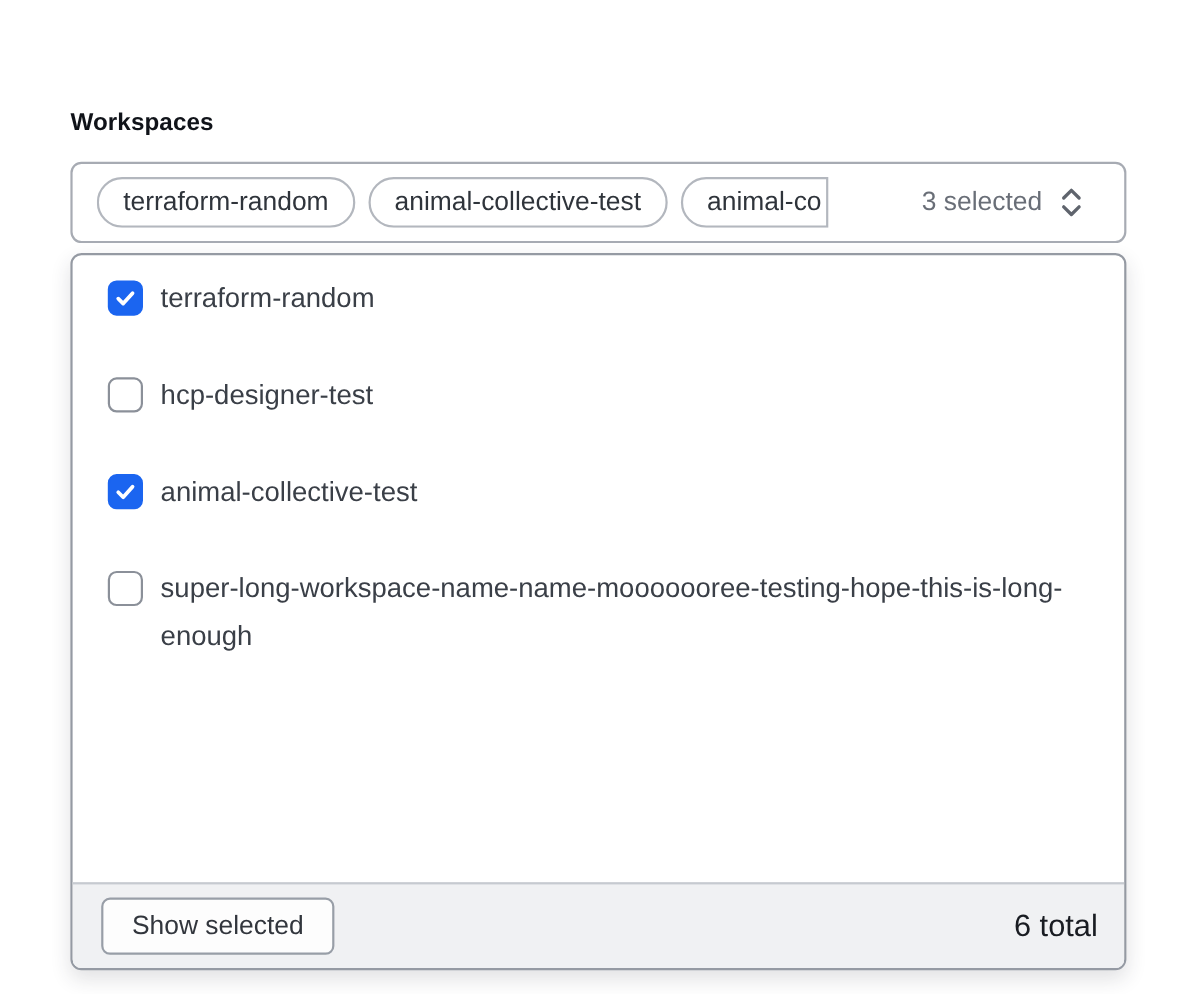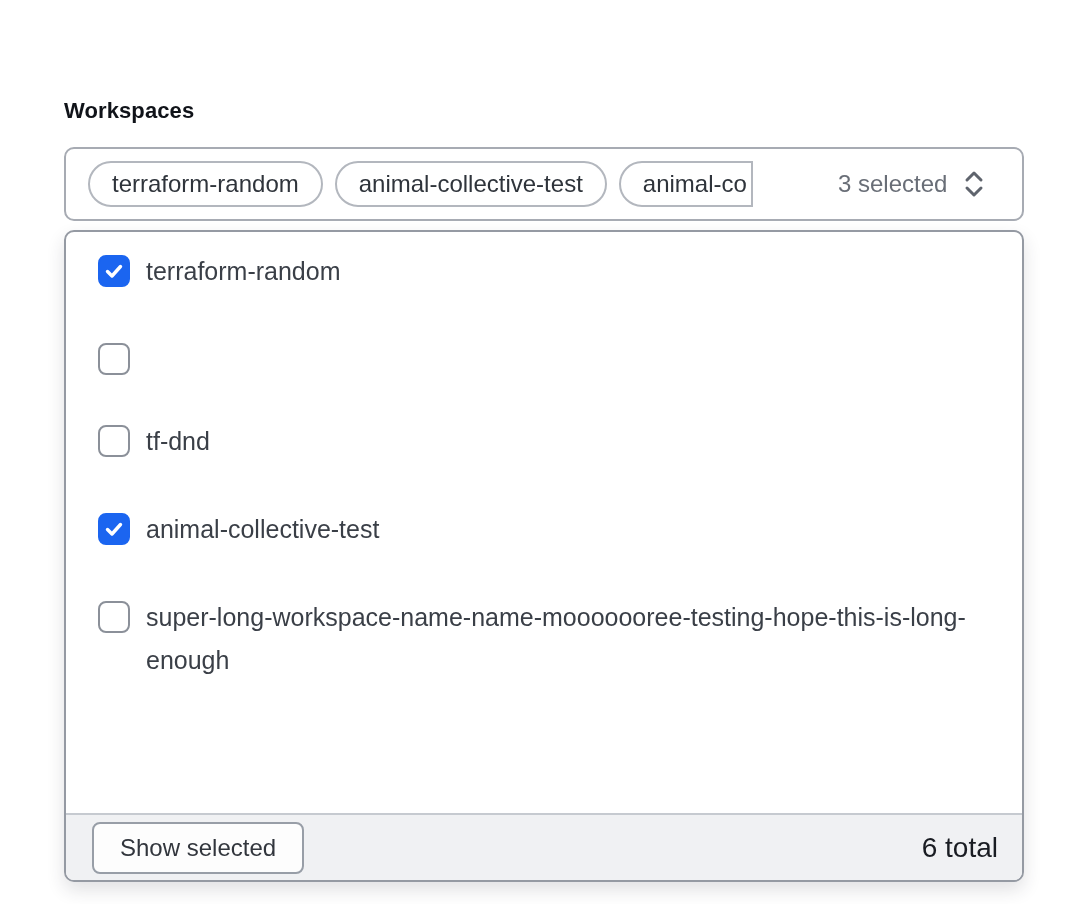--- a/index.html
+++ b/index.html
@@ -93,21 +93,21 @@
   .checkbox svg { display: none; position: absolute; inset: 0; margin: auto; }
   .checkbox.checked svg { display: block; }
   .option-label {
     margin-left: 16px;
     font-size: 25px; line-height: 43px; color: #3a3f47;
   }
 
   
   .panel-footer {
     flex: none;
-    height: 67px;
+    height: 78px;
     background: #f0f1f3;
     border-top: 2px solid #c6cad0;
     display: flex; align-items: center;
     padding: 0 24px 0 26px;
     gap: 20px;
   }
   .footer-btn {
     height: 52px;
     padding: 0 26px;
     background: #fdfdfd;
@@ -150,28 +150,23 @@
         <path d="M4.5 11.5 L9 16 L17.5 6.5" stroke="#ffffff" stroke-width="3.4" stroke-linecap="round" stroke-linejoin="round"></path>
       </svg>
     </span>
     <span class="option-label">terraform-random</span>
   </li>
 
   <li class="option">
     <span class="checkbox unchecked">
       
     </span>
+    <span class="option-label">hcp-designer-test</span>
   </li>
 
-  <li class="option">
-    <span class="checkbox unchecked">
-      
-    </span>
-    <span class="option-label">tf-dnd</span>
-  </li>
 
   <li class="option">
     <span class="checkbox checked">
       <svg width="22" height="22" viewBox="0 0 22 22" fill="none">
         <path d="M4.5 11.5 L9 16 L17.5 6.5" stroke="#ffffff" stroke-width="3.4" stroke-linecap="round" stroke-linejoin="round"></path>
       </svg>
     </span>
     <span class="option-label">animal-collective-test</span>
   </li>
 

